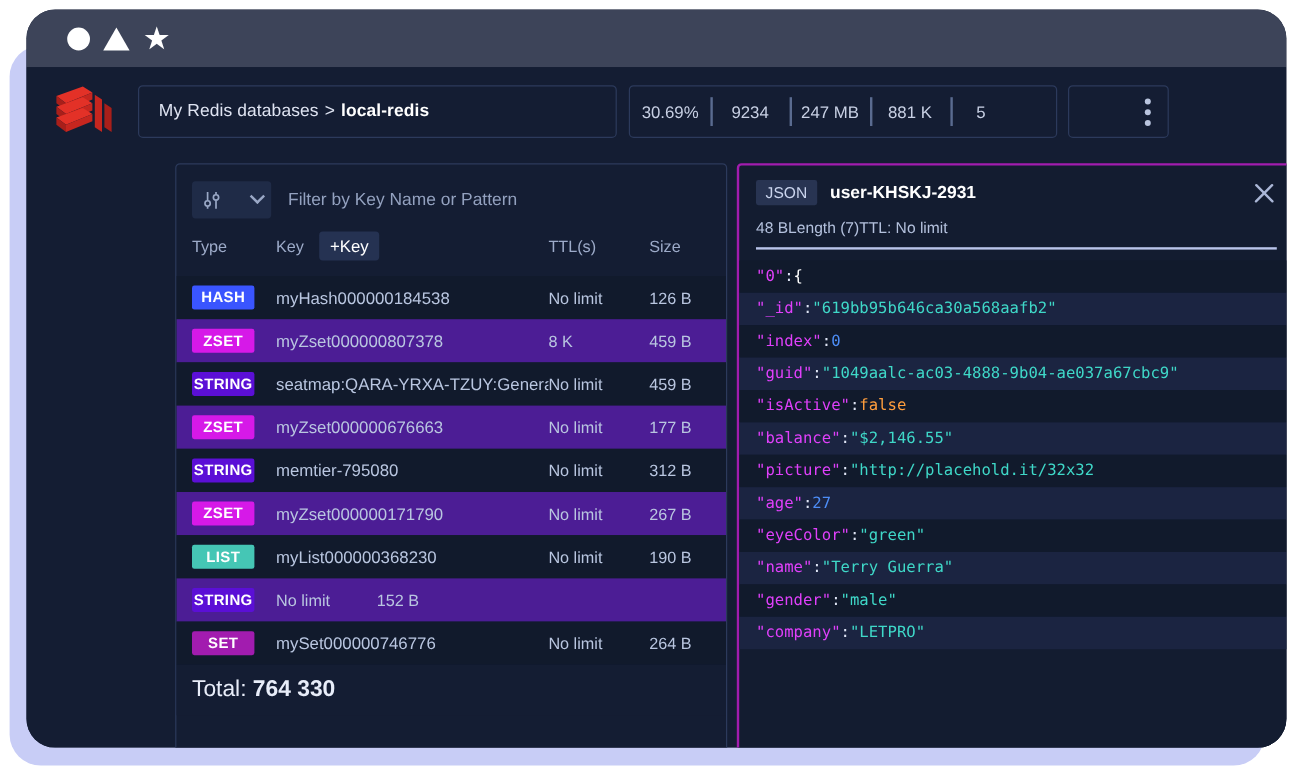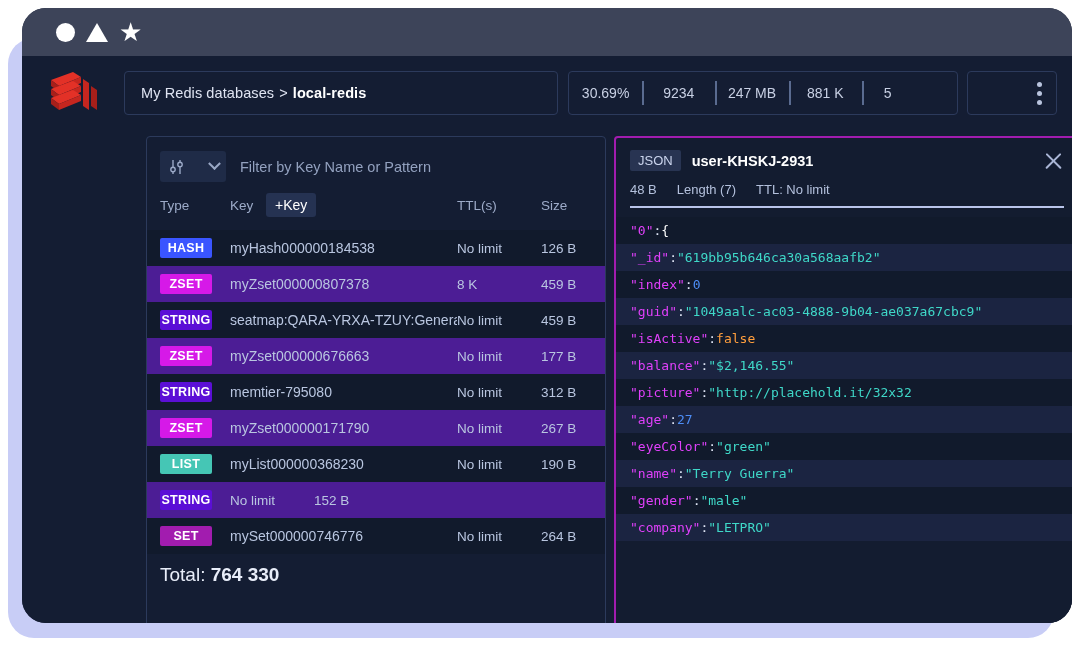--- a/index.html
+++ b/index.html
@@ -64,21 +64,21 @@
   .appbody {
     position: relative;
     height: 567px;
     background: #141d33;
   }
 
   
   .header {
     position: absolute;
     left: 0; top: 0;
-    width: 1050px;
+    width: 952px;
     height: 74px;
     display: flex;
     align-items: center;
   }
   .logo-wrap {
     width: 102px;
     display: flex;
     align-items: center;
     justify-content: center;
   }
@@ -276,21 +276,20 @@
     left: 1px; top: 10px;
     width: 21px; height: 2.4px;
     background: #aab6d6;
     border-radius: 1px;
   }
   .jp-close::before { transform: rotate(45deg); }
   .jp-close::after  { transform: rotate(-45deg); }
 
   .jp-meta {
     display: flex;
-    gap: 20px;
     margin-top: 11px;
     font-size: 13px;
     color: #b4c1dd;
   }
   .jp-rule {
     margin: 9px 0 0 0;
     height: 2px;
     background: #b9c4ea;
   }
 

